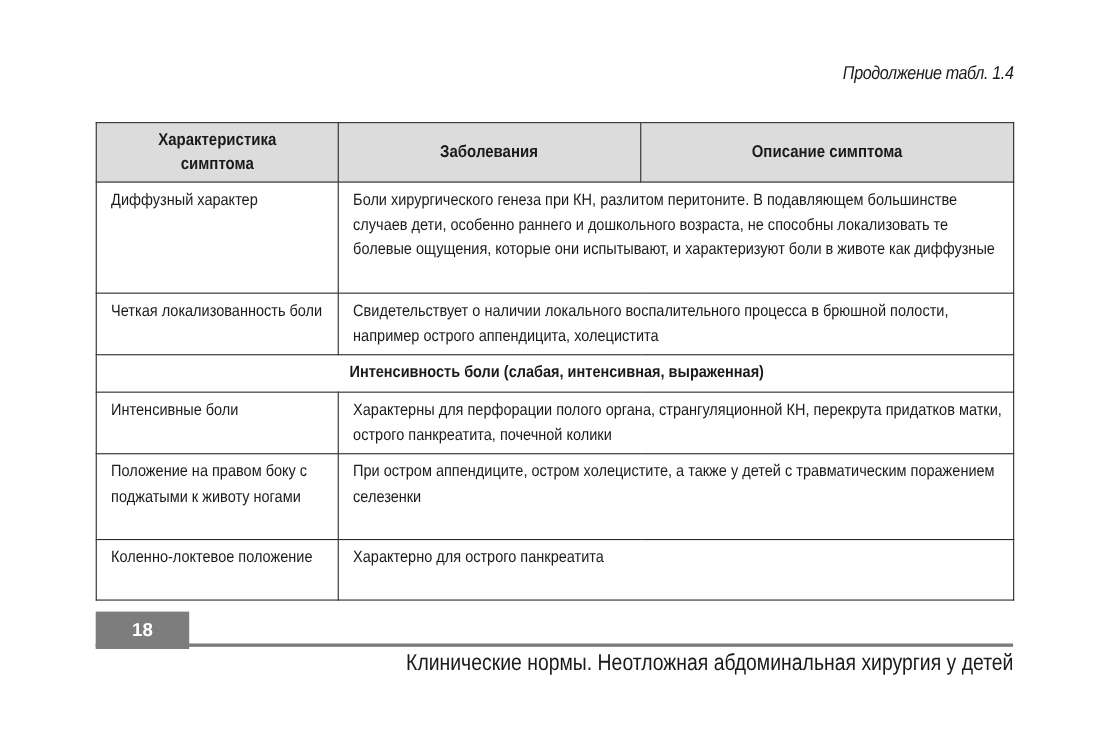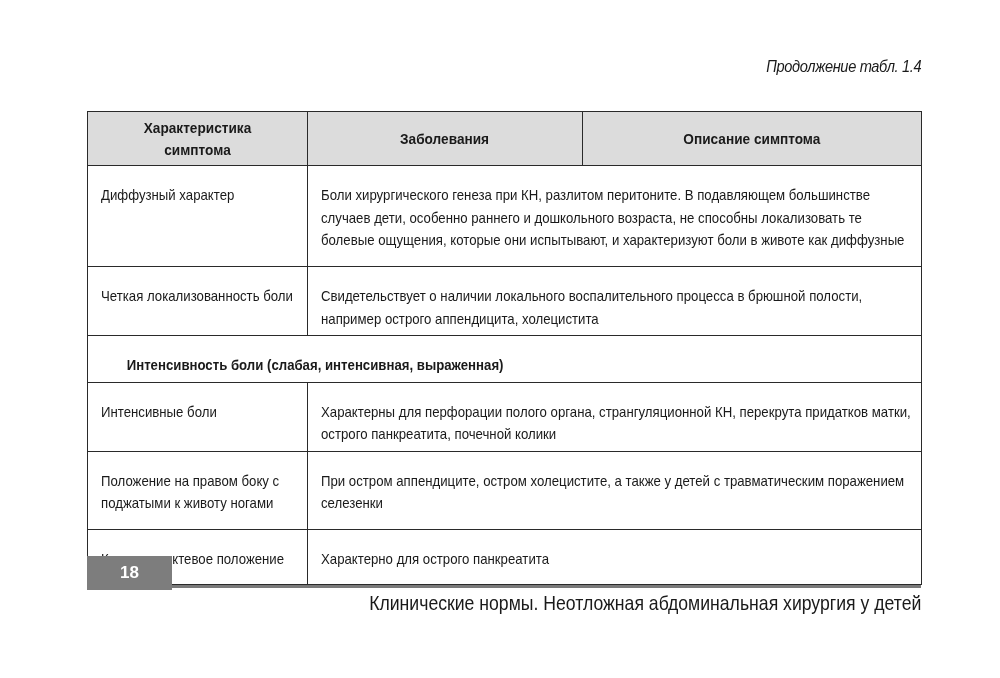--- a/index.html
+++ b/index.html
@@ -13,29 +13,29 @@
     font-style: italic; font-size: 17px; letter-spacing: -0.4px;
     transform: scaleX(0.86); transform-origin: right center;
   }
   table.symptoms {
     position: absolute; left: 87px; top: 83px; width: 834px;
     border-collapse: collapse; table-layout: fixed;
     font-size: 15px; line-height: 22.5px; margin-top: 28px;
   }
   table.symptoms td, table.symptoms th {
     border: 1.5px solid #2a2a2a; vertical-align: top;
-    padding: 18px 10px 5px 13px;
+    padding: 5px 10px 5px 13px;
   }
   table.symptoms th {
     background: #dcdcdc; font-weight: bold; text-align: center;
     vertical-align: middle; padding: 4px 10px; line-height: 22px; font-size: 15.5px;
   }
   .txt { display: inline-block; transform: scaleX(0.88); transform-origin: left top; width: 113.6%; }
   th .txt, .section .txt { transform-origin: center top; width: auto; }
-  td.section { text-align: left; font-weight: bold; padding: 4px 10px; text-decoration: underline; }
+  td.section { text-align: center; font-weight: bold; padding: 4px 10px; text-decoration: underline; }
   .footer-line {
     position: absolute; left: 87px; top: 585px; width: 834px; height: 3px; background: #7a7a7a;
   }
   .page-box {
     position: absolute; left: 87px; top: 556px; width: 85px; height: 34px; background: #7d7d7d;
     color: #ffffff; font-weight: bold; font-size: 17px; display: flex; align-items: center; justify-content: center;
   }
   .running-title {
     position: absolute; right: 79px; top: 591px; font-size: 21px;
     transform: scaleX(0.84); transform-origin: right center; white-space: nowrap;

